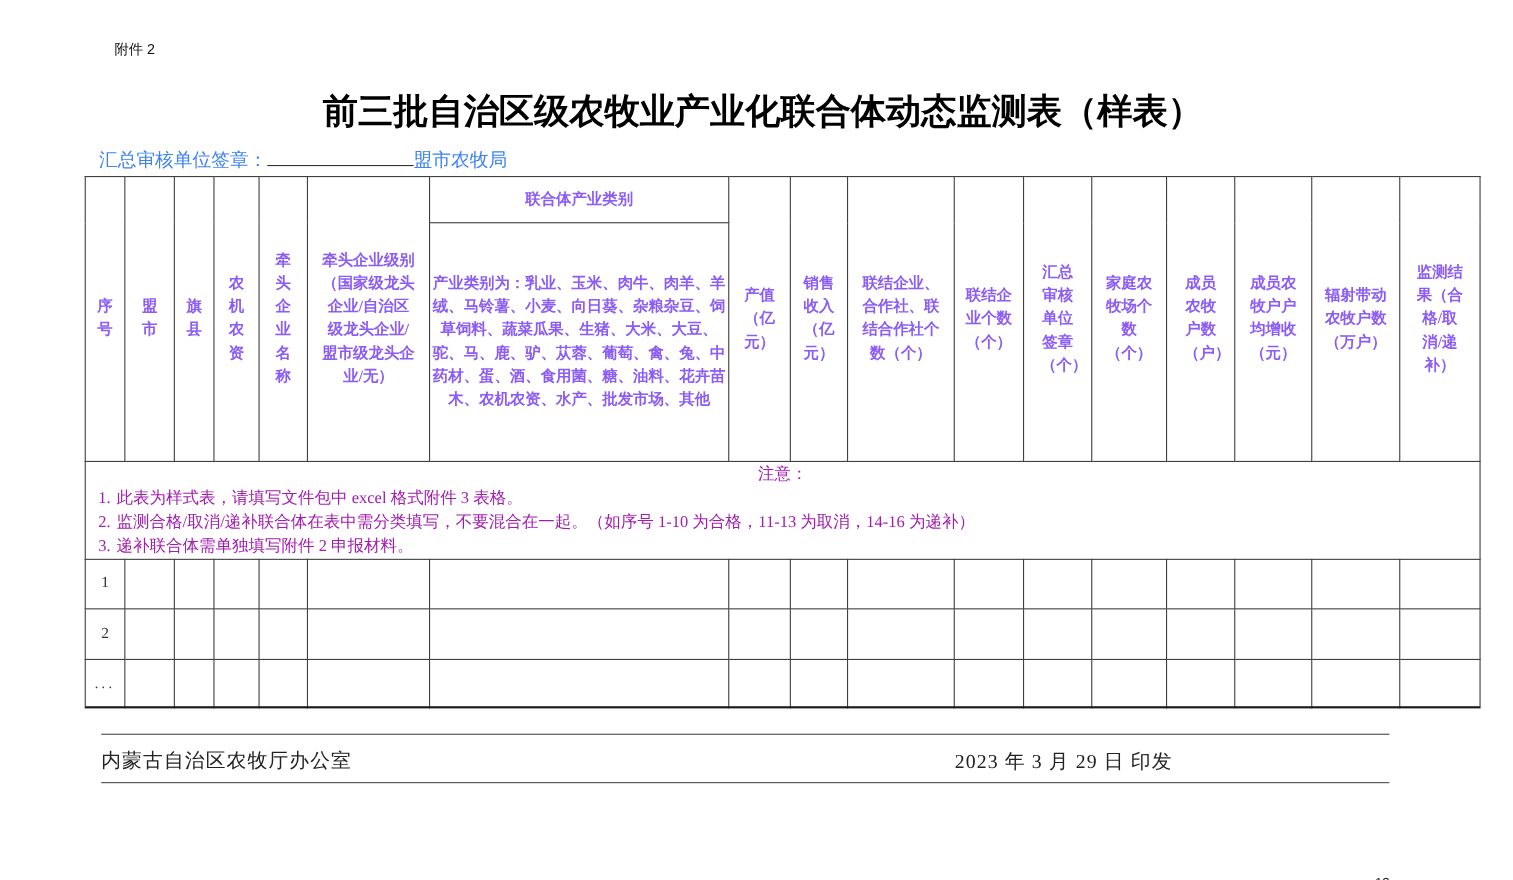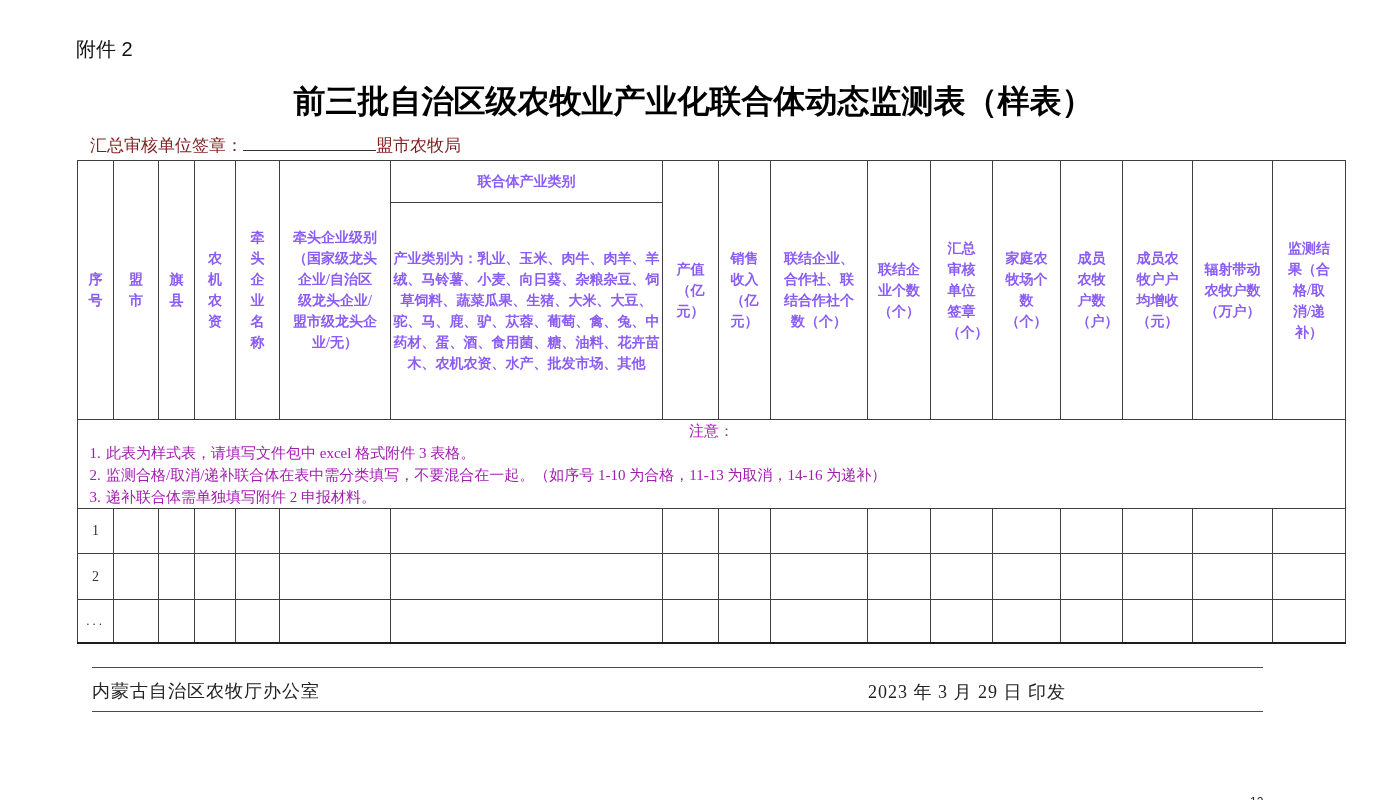--- a/index.html
+++ b/index.html
@@ -1,30 +1,30 @@
 <!DOCTYPE html>
 <html><head>
 <meta charset="utf-8">
 <style>
   html,body{margin:0;padding:0;}
   body{
     width:1375px;height:800px;background:#ffffff;position:relative;overflow:hidden;
     font-family:"Liberation Serif","DejaVu Serif",serif;color:#1a1a1a;
   }
   .attach{
-    position:absolute;left:76px;top:36px;font-size:20px;color:#111;
+    position:absolute;left:104px;top:36px;font-size:13px;color:#111;
     font-family:"Liberation Sans","DejaVu Sans",sans-serif;
   }
   .title{
     position:absolute;left:0;top:80px;width:1345px;text-align:center;
     font-size:32px;font-weight:bold;color:#000;
     font-family:"Liberation Sans","DejaVu Sans",sans-serif;
     margin-left:21px;
   }
-  .sig{position:absolute;left:90px;top:132px;font-size:17px;color:#7f1d1d;}
+  .sig{position:absolute;left:90px;top:132px;font-size:17px;color:#3b82f6;}
   .sig .blank{
     display:inline-block;width:133px;height:18px;
     border-bottom:1.5px solid #333;vertical-align:baseline;
   }
   
   table.doc{
     position:absolute;left:77px;top:160px;width:1268px;
     border-collapse:collapse;table-layout:fixed;
     border:1px solid #3a3a3a;border-bottom:2px solid #1d1d1d;
   }

